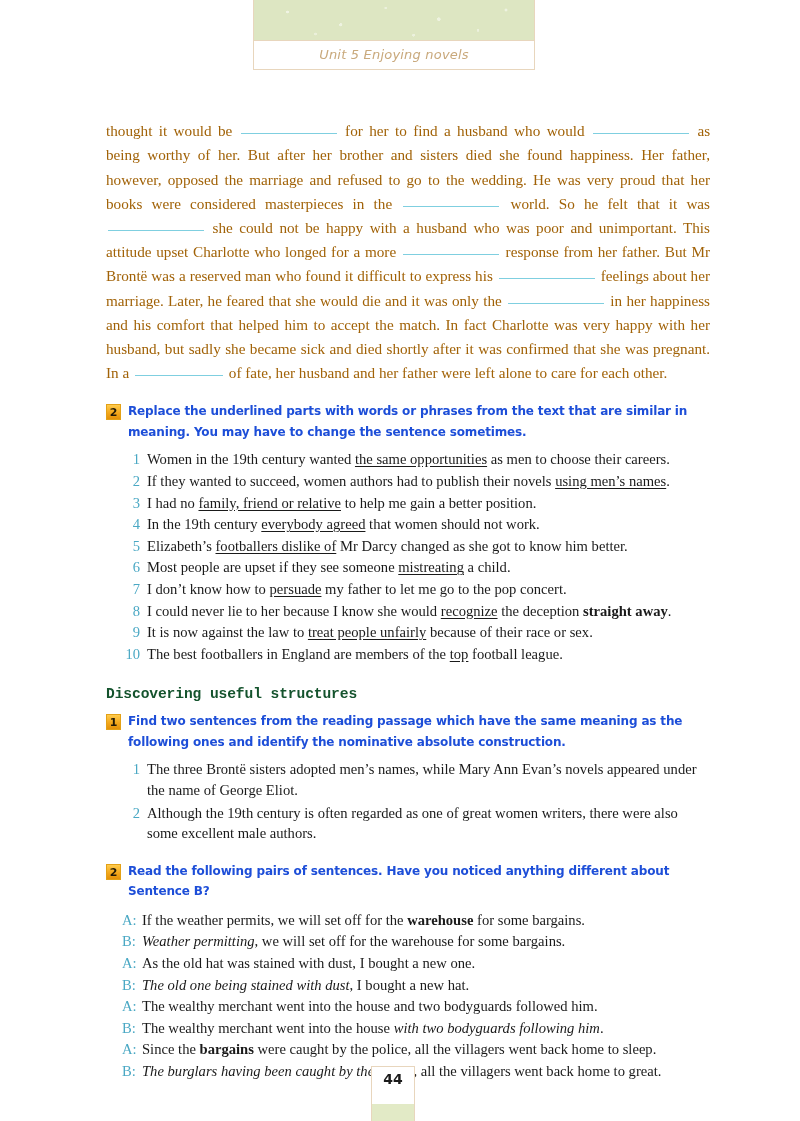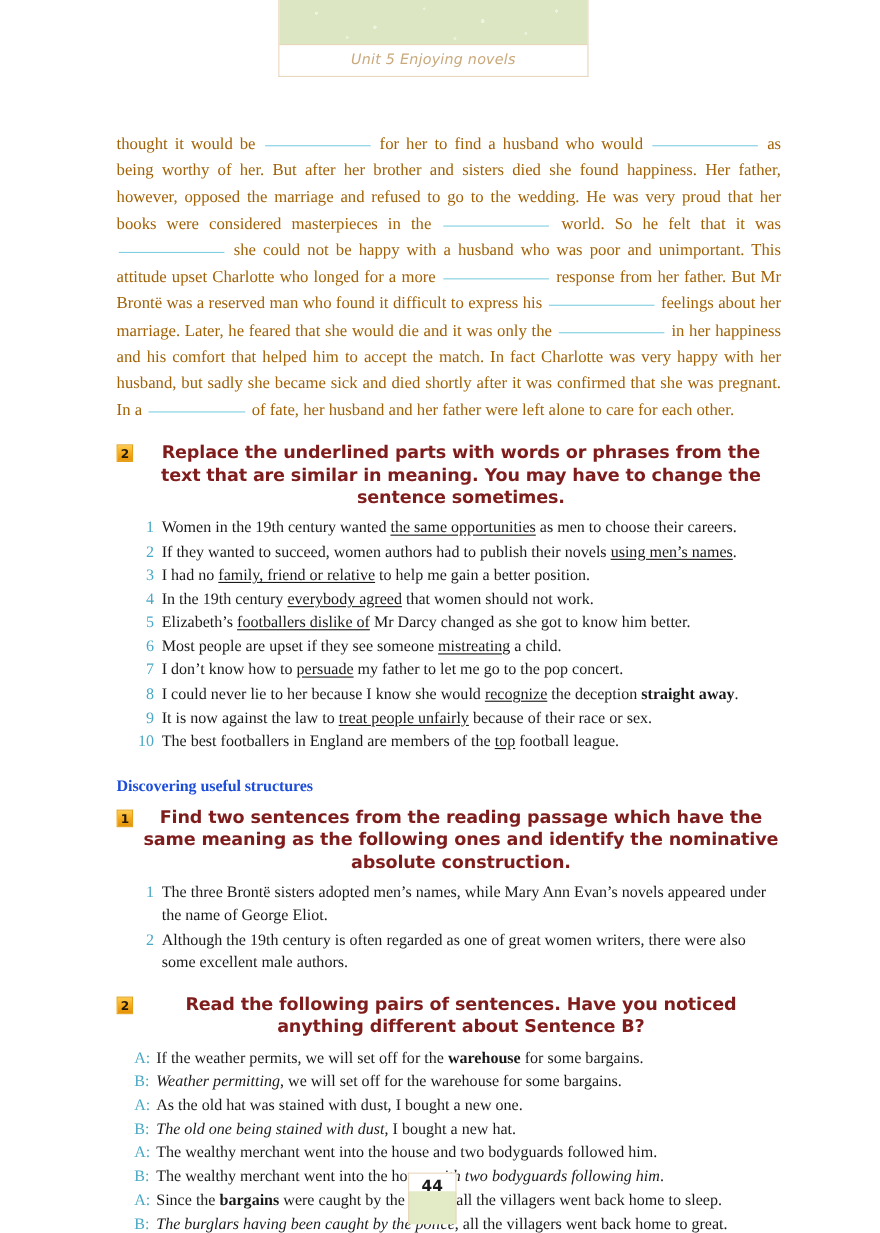--- a/index.html
+++ b/index.html
@@ -91,25 +91,24 @@
     font-family: "DejaVu Sans", sans-serif;
     font-weight: bold;
     font-size: 11px;
     line-height: 16px;
     text-align: center;
     border: 1px solid #e3a117;
   }
   .ex-title {
     font-family: "DejaVu Sans", sans-serif;
     font-weight: bold;
-    font-size: 16px;
+    font-size: 12px;
     line-height: 20.5px;
-    color: #7f1d1d;
+    color: #1d4ed8;
     letter-spacing: -0.15px;
-    text-align: center;
   }
 
   
   ol.items {
     list-style: none;
     margin: 7px 0 0 0;
     padding: 0 0 0 16px;
   }
   ol.items li {
     display: flex;
@@ -129,24 +128,24 @@
   ol.items li .txt { flex: 1 1 auto; }
   .u { text-decoration: underline; text-underline-offset: 1.5px; }
   .b { font-weight: bold; }
   .i { font-style: italic; margin-top: 28px; }
 
   
   ol.items.loose li { margin-bottom: 2px; }
 
   
   .section-heading {
-    font-family: Liberation Serif, serif;
+    font-family: Liberation Mono, monospace;
     font-weight: bold;
     font-size: 14.6px;
-    color: #1d4ed8;
+    color: #14532d;
     margin-top: 22px;
     letter-spacing: -0.1px;
   }
 
   
   .pairs {
     margin: 8px 0 0 0;
     padding: 0 0 0 16px;
     list-style: none;
   }
@@ -165,21 +164,21 @@
   .pairs li .txt { flex: 1 1 auto; }
 
   
   .footer {
     position: absolute;
     left: 371px;
     top: 1066px;
     width: 44px;
   }
   .folio {
-    height: 17px;
+    height: 38px;
     line-height: 25px;
     text-align: center;
     background: #ffffff;
     border: 1px solid #e8d6bd;
     border-bottom: none;
     font-family: "DejaVu Sans", sans-serif;
     font-weight: bold;
     font-size: 14px;
     color: #1b1b1b;
   }

